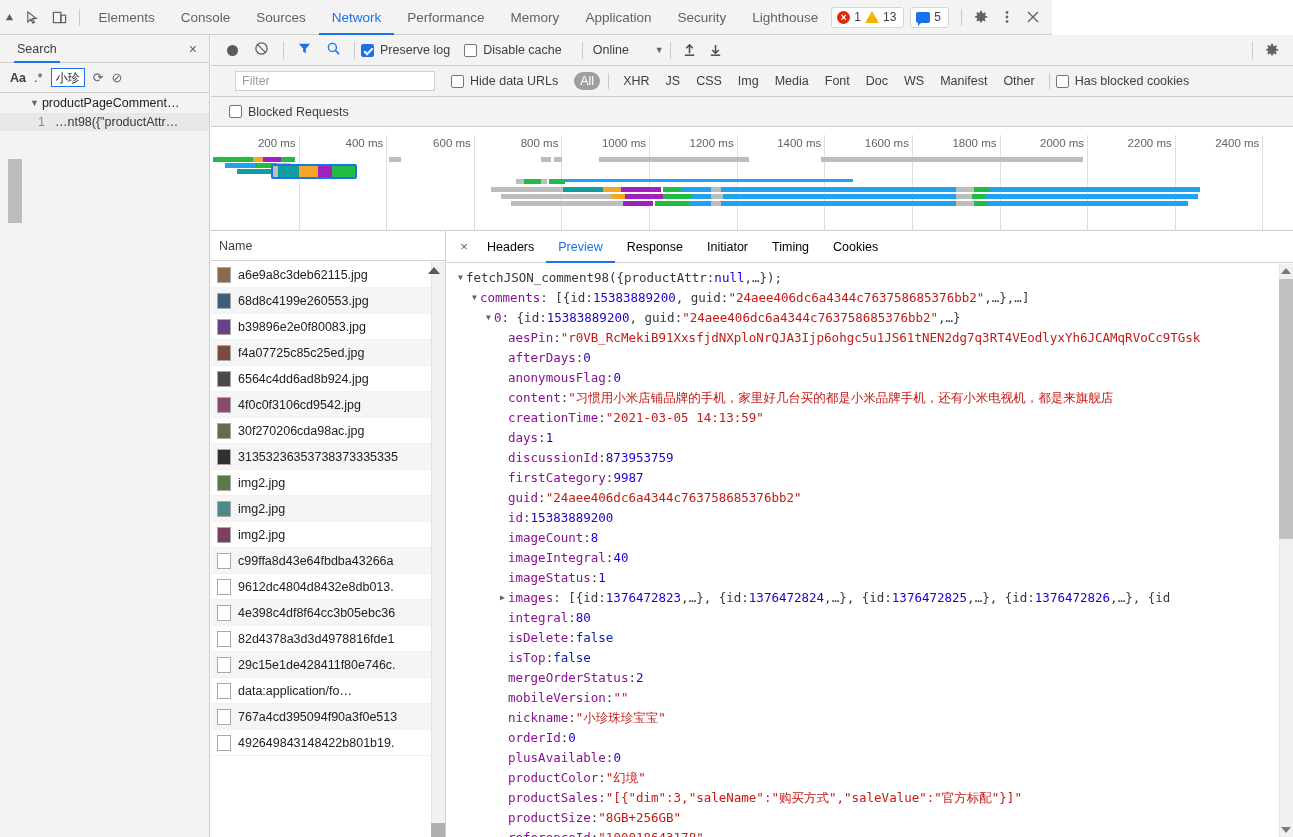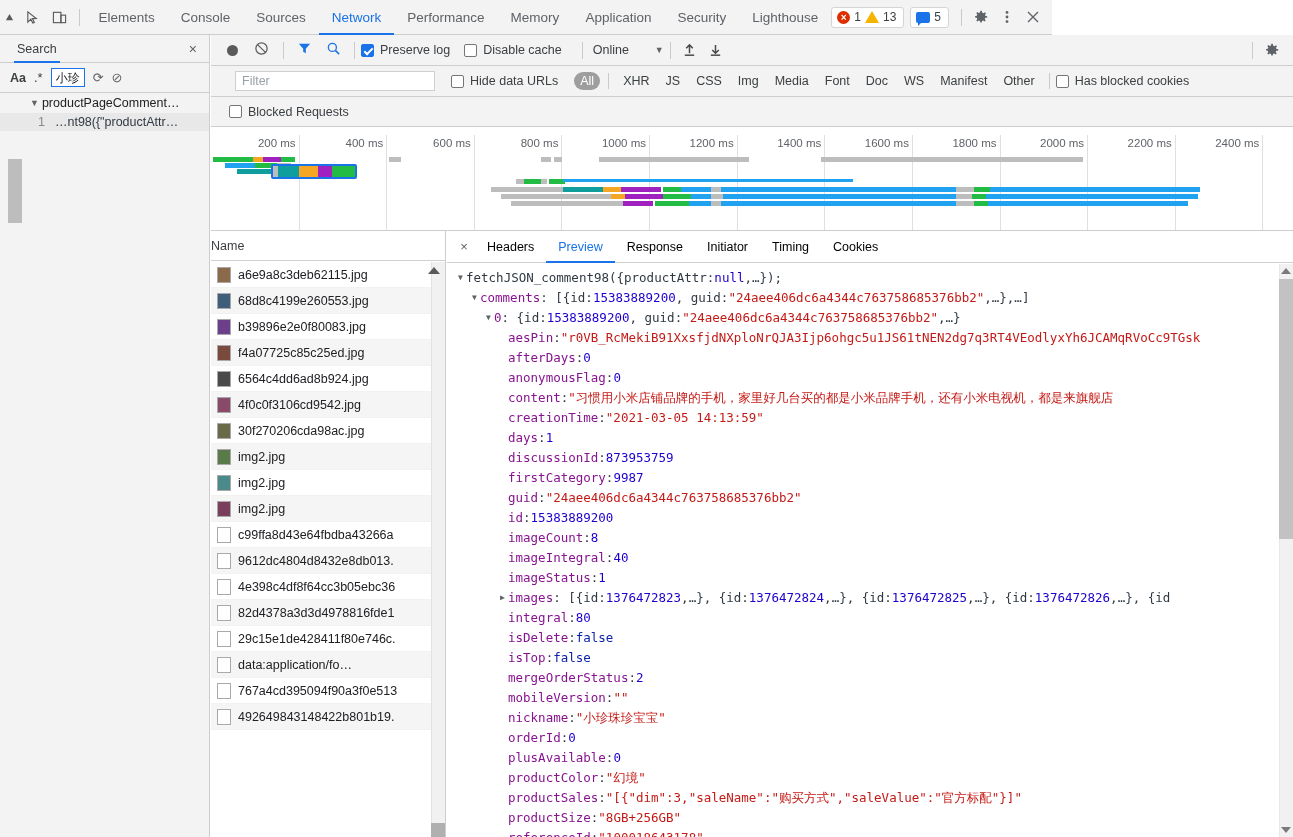--- a/index.html
+++ b/index.html
@@ -165,21 +165,21 @@
   .barsel {
     position: absolute; border: 2px solid #1a73e8; height: 15px; border-radius: 2px;
   }
 
   
   .reqpanel {
     position: absolute; left: 211px; top: 231px; width: 235px; height: 606px;
     background: #fff; border-right: 1px solid #cdcdcd;
   }
   .req-head {
-    height: 30px; line-height: 30px; 
+    height: 30px; line-height: 30px; padding-left: 8px;
     font-size: 12.5px; color: #3c4043; border-bottom: 1px solid #d0d0d0; background: #fff;
   }
   .req-list { position: absolute; top: 31px; left: 0; right: 0; bottom: 0; overflow: hidden; }
   .req-row {
     display: flex; align-items: center; gap: 7px; height: 26px; padding-left: 6px;
     font-size: 12.5px; color: #202124; white-space: nowrap; overflow: hidden;
     border-bottom: 1px solid #f2f2f2;
   }
   .req-row:nth-child(even) { background: #f5f5f5; }
   .ficon {
@@ -546,20 +546,24 @@
         </div>
         <div class="req-row">
           <span class="ficon" style="background: rgb(138, 74, 106);"></span>
           <span>4f0c0f3106cd9542.jpg</span>
         </div>
         <div class="req-row">
           <span class="ficon" style="background: rgb(106, 106, 74);"></span>
           <span>30f270206cda98ac.jpg</span>
         </div>
         <div class="req-row">
+          <span class="ficon" style="background: rgb(47, 47, 47);"></span>
+          <span>31353236353738373335335</span>
+        </div>
+        <div class="req-row">
           <span class="ficon" style="background: rgb(90, 122, 74);"></span>
           <span>img2.jpg</span>
         </div>
         <div class="req-row">
           <span class="ficon" style="background: rgb(74, 138, 138);"></span>
           <span>img2.jpg</span>
         </div>
         <div class="req-row">
           <span class="ficon" style="background: rgb(122, 63, 90);"></span>
           <span>img2.jpg</span>

